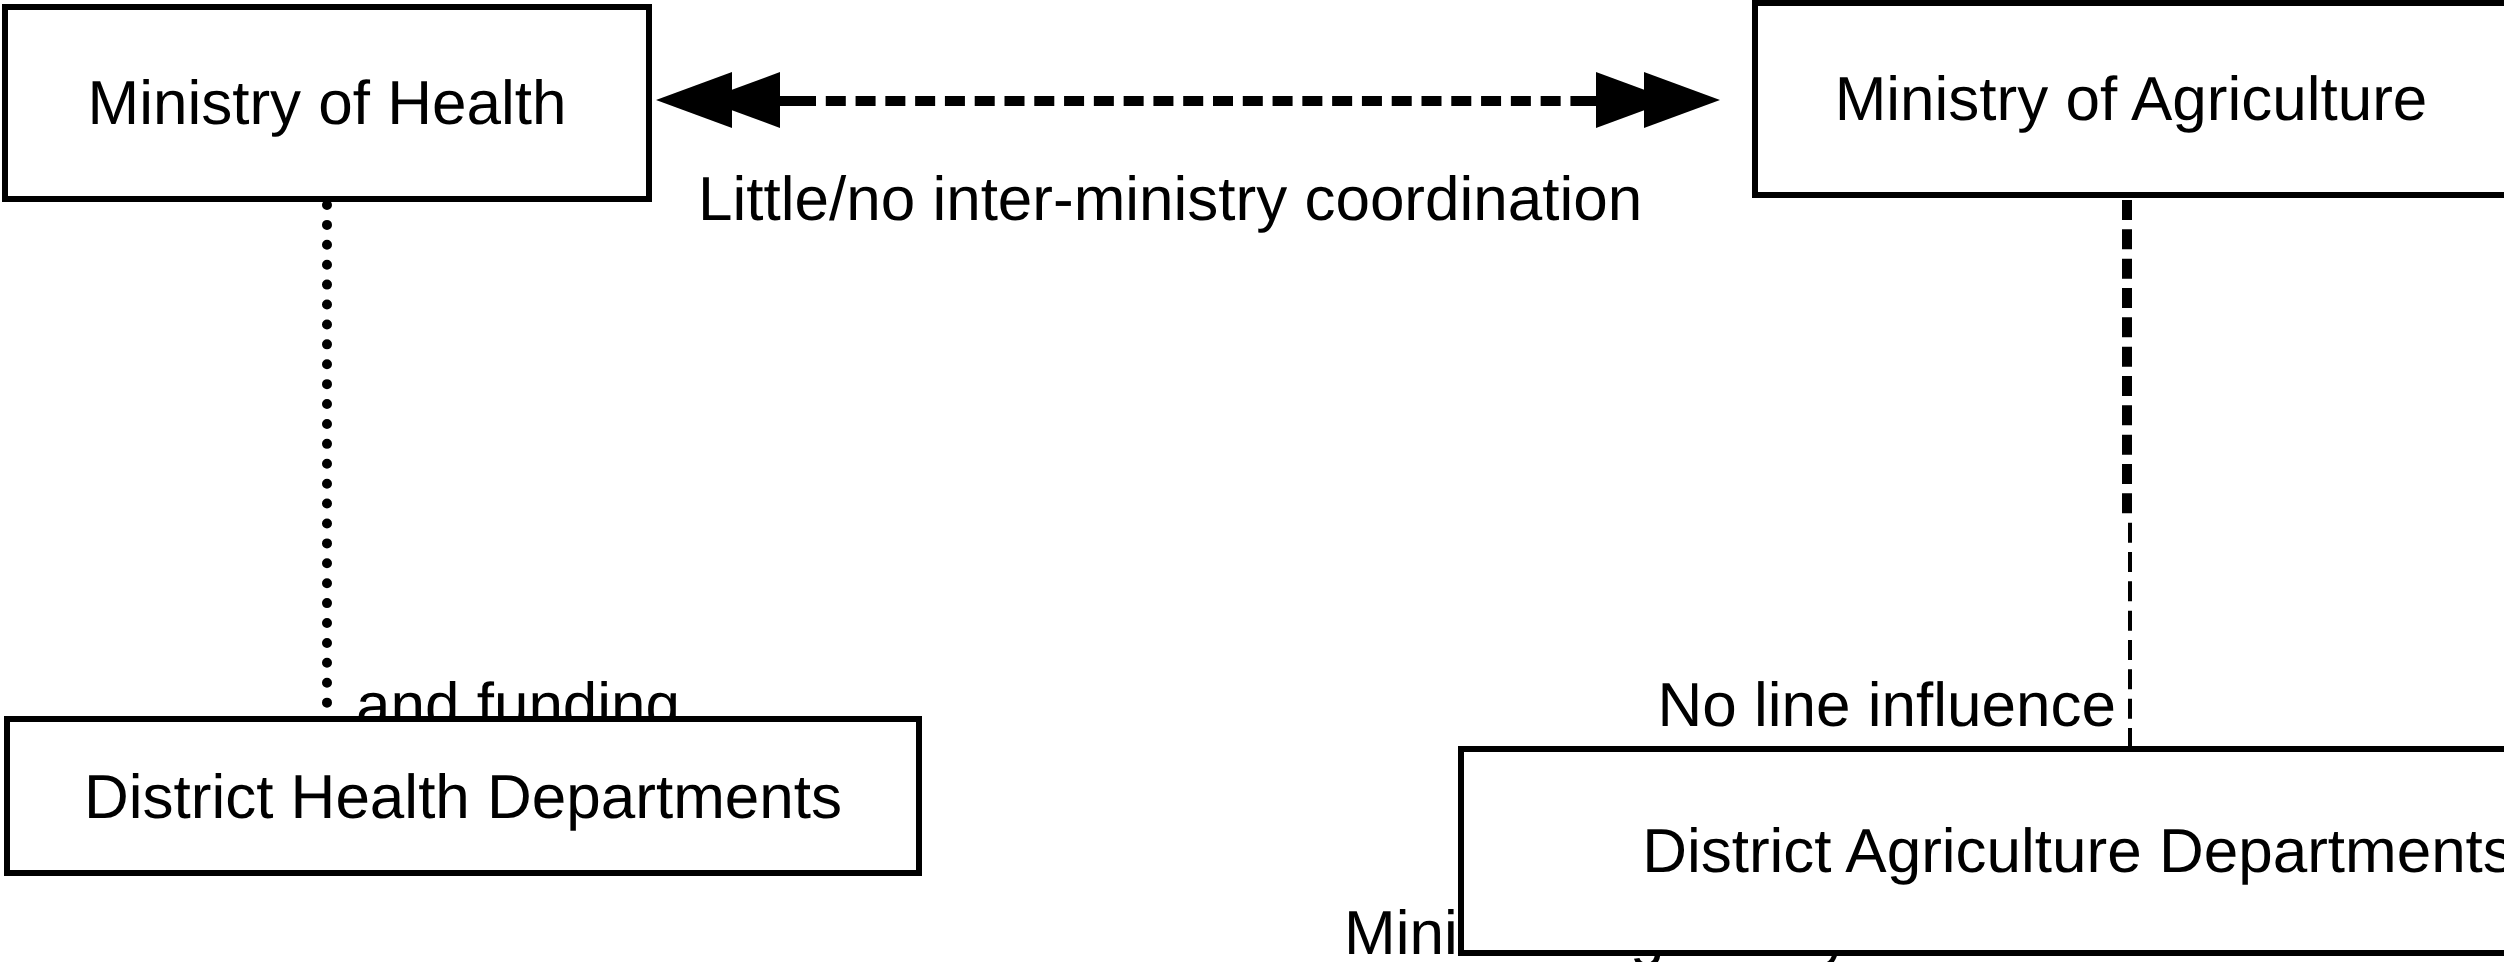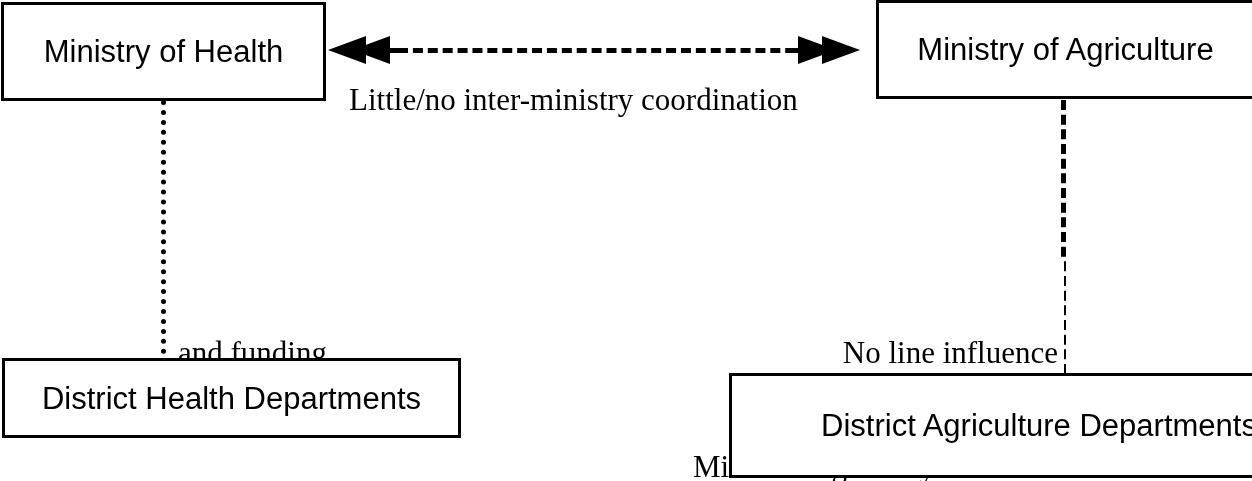--- a/index.html
+++ b/index.html
@@ -116,21 +116,21 @@
     height: 274px;
     width: 0;
     border-left: 5px dashed #000000;
     z-index: 2;
   }
 
   
   .edge-label {
     position: absolute;
     color: #000000;
-    font-family: Liberation Serif, serif;
+    font-family: Liberation Sans, sans-serif;
     font-size: 31px;
     line-height: 38px;
     white-space: pre;
     background: #ffffff;
     z-index: 4;
   }
   #label-inter {
     left: 345px;
     top: 81px;
     text-align: left;

